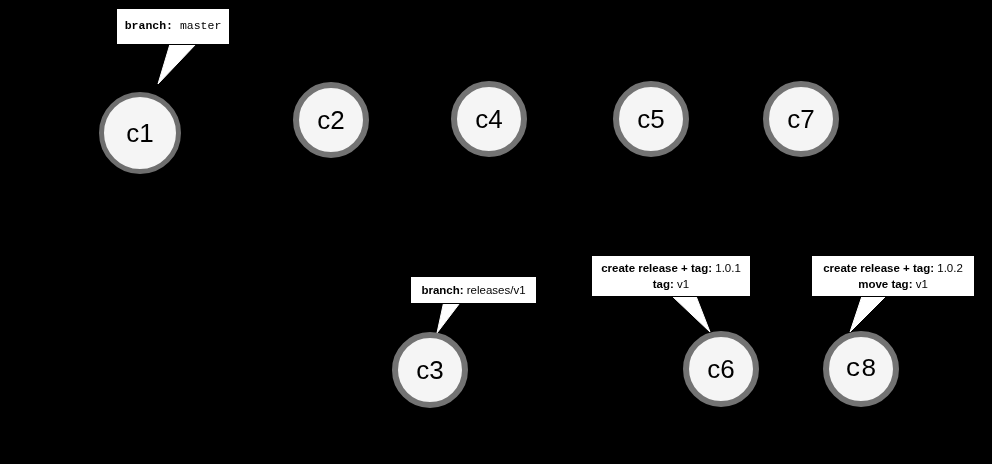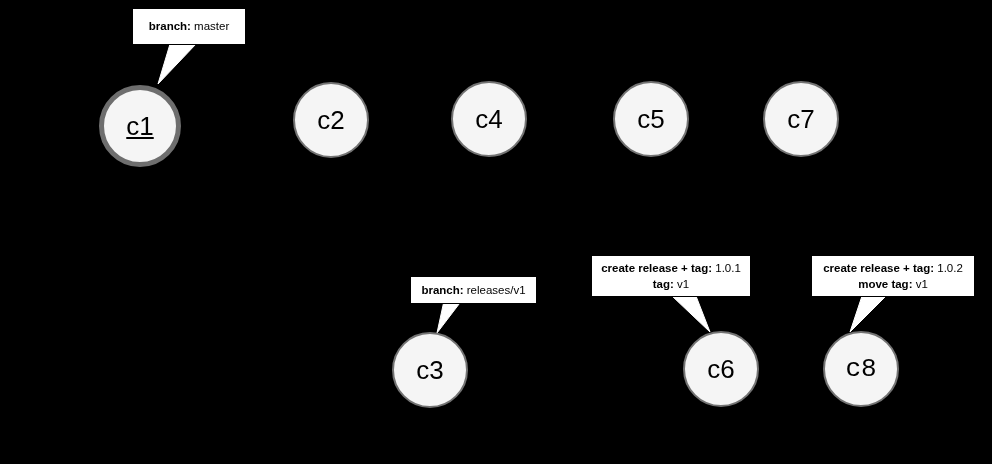--- a/index.html
+++ b/index.html
@@ -28,21 +28,21 @@
       position: absolute;
       left: 0;
       top: 0;
       width: 992px;
       height: 464px;
     }
     .node {
       position: absolute;
       border-radius: 50%;
       background: #f5f5f5;
-      border: 2px solid #737373;
+      border: 6px solid #737373;
       box-sizing: border-box;
       display: flex;
       align-items: center;
       justify-content: center;
     }
     .node.highlighted {
       border: 5px solid #6e6e6e;
     }
     .node .lbl {
       font-size: 26px;
@@ -75,21 +75,21 @@
 <body>
 
 <div class="stage" id="stage">
   <svg class="tails" id="tails-layer" viewBox="0 0 992 464">
       <polygon points="170,44 196,44 158,84" fill="#ffffff" stroke="#ffffff"></polygon>
       <polygon points="447,287 472,287 437,333" fill="#ffffff" stroke="#ffffff"></polygon>
       <polygon points="672,296 696,296 710,332" fill="#ffffff" stroke="#ffffff"></polygon>
       <polygon points="862,296 886,296 850,332" fill="#ffffff" stroke="#ffffff"></polygon>
     </svg>
   <div class="layer" id="nodes-layer">
-      <div class="node highlighted" style="left: 99px; top: 85px; width: 82px; height: 82px; text-decoration: underline;">
+      <div class="node highlighted" style="left: 99px; top: 92px; width: 82px; height: 82px;">
         <span class="lbl">c1</span>
       </div>
       <div class="node" style="left: 293px; top: 82px; width: 76px; height: 76px;">
         <span class="lbl">c2</span>
       </div>
       <div class="node" style="left: 451px; top: 81px; width: 76px; height: 76px;">
         <span class="lbl">c4</span>
       </div>
       <div class="node" style="left: 613px; top: 81px; width: 76px; height: 76px; align-items: center;">
         <span class="lbl">c5</span>
@@ -101,21 +101,21 @@
         <span class="lbl">c3</span>
       </div>
       <div class="node" style="left: 683px; top: 331px; width: 76px; height: 76px;">
         <span class="lbl">c6</span>
       </div>
       <div class="node" style="left: 823px; top: 331px; width: 76px; height: 76px; font-family: Liberation Mono, monospace;">
         <span class="lbl">c8</span>
       </div>
     </div>
   <div class="layer" id="callouts-layer">
-      <div class="callout" style="left: 132px; top: 8px; width: 114px; height: 37px;">
+      <div class="callout" style="left: 116px; top: 8px; width: 114px; height: 37px; font-family: Liberation Mono, monospace;">
         <div class="line"><span class="b">branch:</span><span> master</span></div>
       </div>
       <div class="callout" style="left: 410px; top: 276px; width: 127px; height: 28px;">
         <div class="line"><span class="b">branch:</span><span> releases/v1</span></div>
       </div>
       <div class="callout" style="left: 591px; top: 255px; width: 160px; height: 42px;">
         <div class="line"><span class="b">create release + tag:</span><span> 1.0.1</span></div>
         <div class="line"><span class="b">tag:</span><span> v1</span></div>
       </div>
       <div class="callout" style="left: 811px; top: 255px; width: 164px; height: 42px;">

